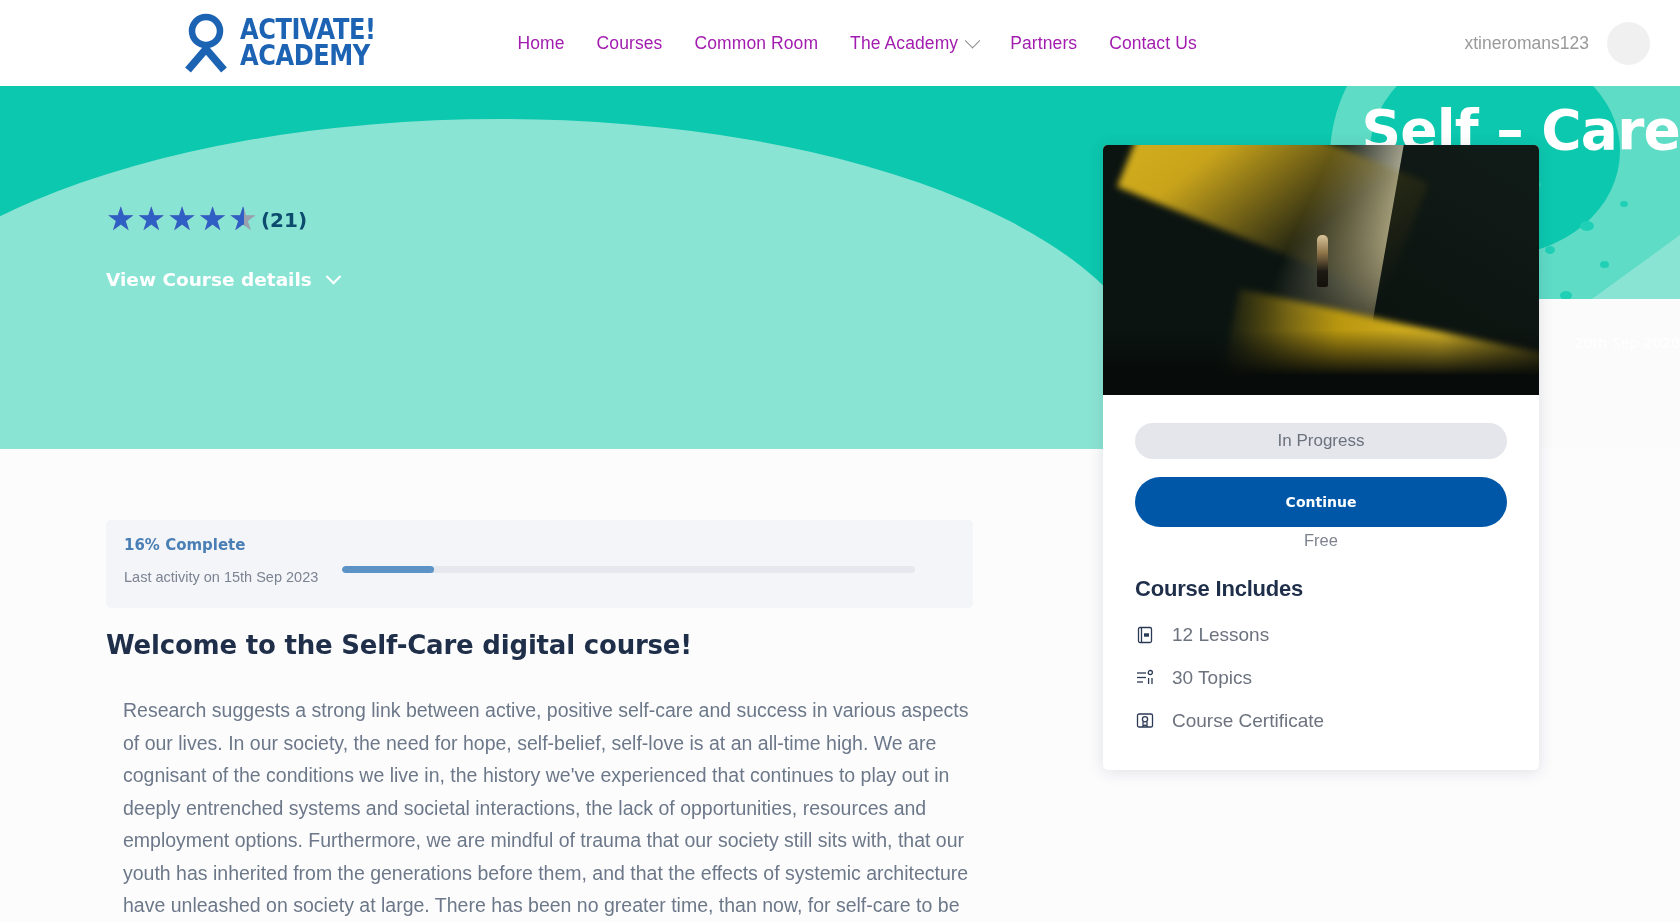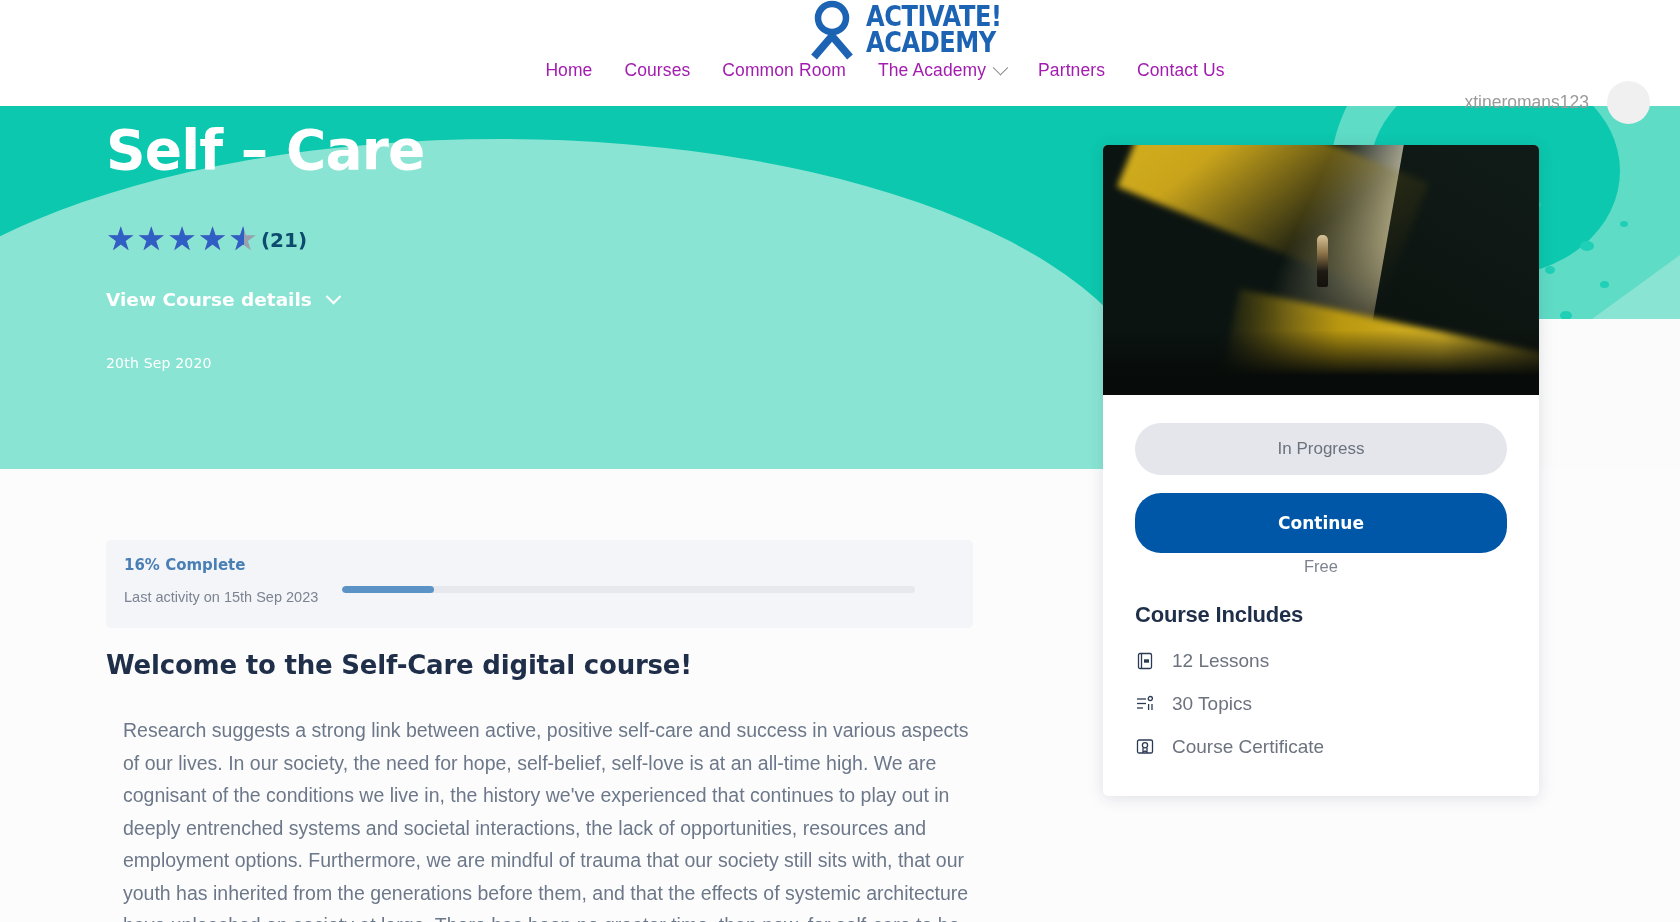--- a/index.html
+++ b/index.html
@@ -8,25 +8,24 @@
     font-family:"Liberation Sans", sans-serif;
     background:#ffffff;
     color:#2b3a54;
     -webkit-font-smoothing:antialiased;
   }
   .page{position:relative;width:1680px;height:922px;overflow:hidden;background:#fff;}
 
   
   .header{
     position:relative;z-index:40;
-    height:106px;width:100%;
+    height:86px;width:100%;
     background:#ffffff;
     display:flex;align-items:center;
     padding:0 30px 0 0;
-    flex-direction:column;
   }
   .logo-wrap{display:flex;align-items:center;gap:11px;margin-left:183px;}
   .logo-mark{width:46px;height:60px;position:relative;flex:none;}
   .logo-text{display:flex;flex-direction:column;line-height:0.93;}
   .logo-text span{
     font-family:"DejaVu Sans", sans-serif;
     font-weight:bold;font-size:28px;letter-spacing:-0.5px;
     color:#1c63b4;transform:scaleX(0.86);transform-origin:left center;
   }
 
@@ -59,21 +58,21 @@
   .hero-dots span{position:absolute;background:#1fd0b7;border-radius:50%;}
   .hero-band{
     position:absolute;right:-40px;top:120px;width:420px;height:430px;
     background:#8ae4d3;
     transform:rotate(-36deg);transform-origin:top right;
   }
   .hero-wave{
     position:absolute;left:-160px;bottom:-230px;width:1320px;height:560px;
     background:#8ae4d3;border-radius:50%;
   }
-  .hero-inner{position:relative;z-index:6;padding-left:106px;padding-top:12px;}
+  .hero-inner{position:relative;z-index:6;padding-left:106px;padding-top:12px;text-align:right;}
   .hero-title{
     font-family:"DejaVu Sans", sans-serif;
     font-size:55px;font-weight:bold;color:#fff;letter-spacing:-0.8px;
   }
   .rating{display:flex;align-items:flex-end;gap:0;margin-top:40px;}
   .stars{position:relative;display:inline-block;font-size:33px;line-height:1;letter-spacing:1px;}
   .stars .bg{color:#9aa0ad;}
   .stars .fg{position:absolute;left:0;top:0;overflow:hidden;white-space:nowrap;color:#2f5fc4;width:90%;}
   .rating-count{font-family:"DejaVu Sans", sans-serif;font-weight:bold;font-size:20px;color:#0c4a6e;margin-left:2px;position:relative;top:-3px;}
   .view-details{
@@ -142,28 +141,28 @@
       transform:rotate(12deg);filter:blur(3px);z-index:6;}
   .ci-dark-r{position:absolute;right:-6%;top:-10%;width:42%;height:125%;
       background:linear-gradient(200deg,#101a16 20%,#0a100d 100%);transform:rotate(10deg);z-index:5;}
   .ci-person{position:absolute;left:49%;top:36%;width:11px;height:52px;z-index:9;
       background:linear-gradient(180deg,#d8c49a 0%, #8d7348 35%, #1d1a14 70%, #14110c 100%);border-radius:5px 5px 2px 2px;}
   .ci-floor{position:absolute;left:0;bottom:0;width:100%;height:26%;
       background:linear-gradient(0deg,#070b09 30%, rgba(7,11,9,0) 100%);z-index:8;}
 
   .card-body{padding:28px 32px 38px 32px;}
   .status-pill{
-    height:52px;border-radius:26px;background:#e4e6ec;
+    height:36px;border-radius:26px;background:#e4e6ec;
     display:flex;align-items:center;justify-content:center;
     font-size:17px;color:#6c727d;
   }
   .continue-btn{
-    margin-top:18px;height:60px;border-radius:26px;background:#0057a8;
+    margin-top:18px;height:50px;border-radius:26px;background:#0057a8;
     display:flex;align-items:center;justify-content:center;cursor:pointer;
-    font-family:"DejaVu Sans", sans-serif;font-weight:bold;font-size:17px;color:#fff;
+    font-family:"DejaVu Sans", sans-serif;font-weight:bold;font-size:14px;color:#fff;
     border:none;width:100%;
   }
   .price{text-align:center;margin-top:4px;font-size:16.5px;color:#7d838e;}
   .includes-title{
     margin-top:26px;font-family:Liberation Sans, sans-serif;font-weight:bold;
     font-size:22px;color:#1f2f4a;letter-spacing:-.2px;
   }
   .inc-list{margin-top:22px;display:flex;flex-direction:column;gap:21px;}
   .inc-row{display:flex;align-items:center;gap:17px;}
   .inc-icon{width:20px;height:20px;flex:none;color:#2b3a54;}

